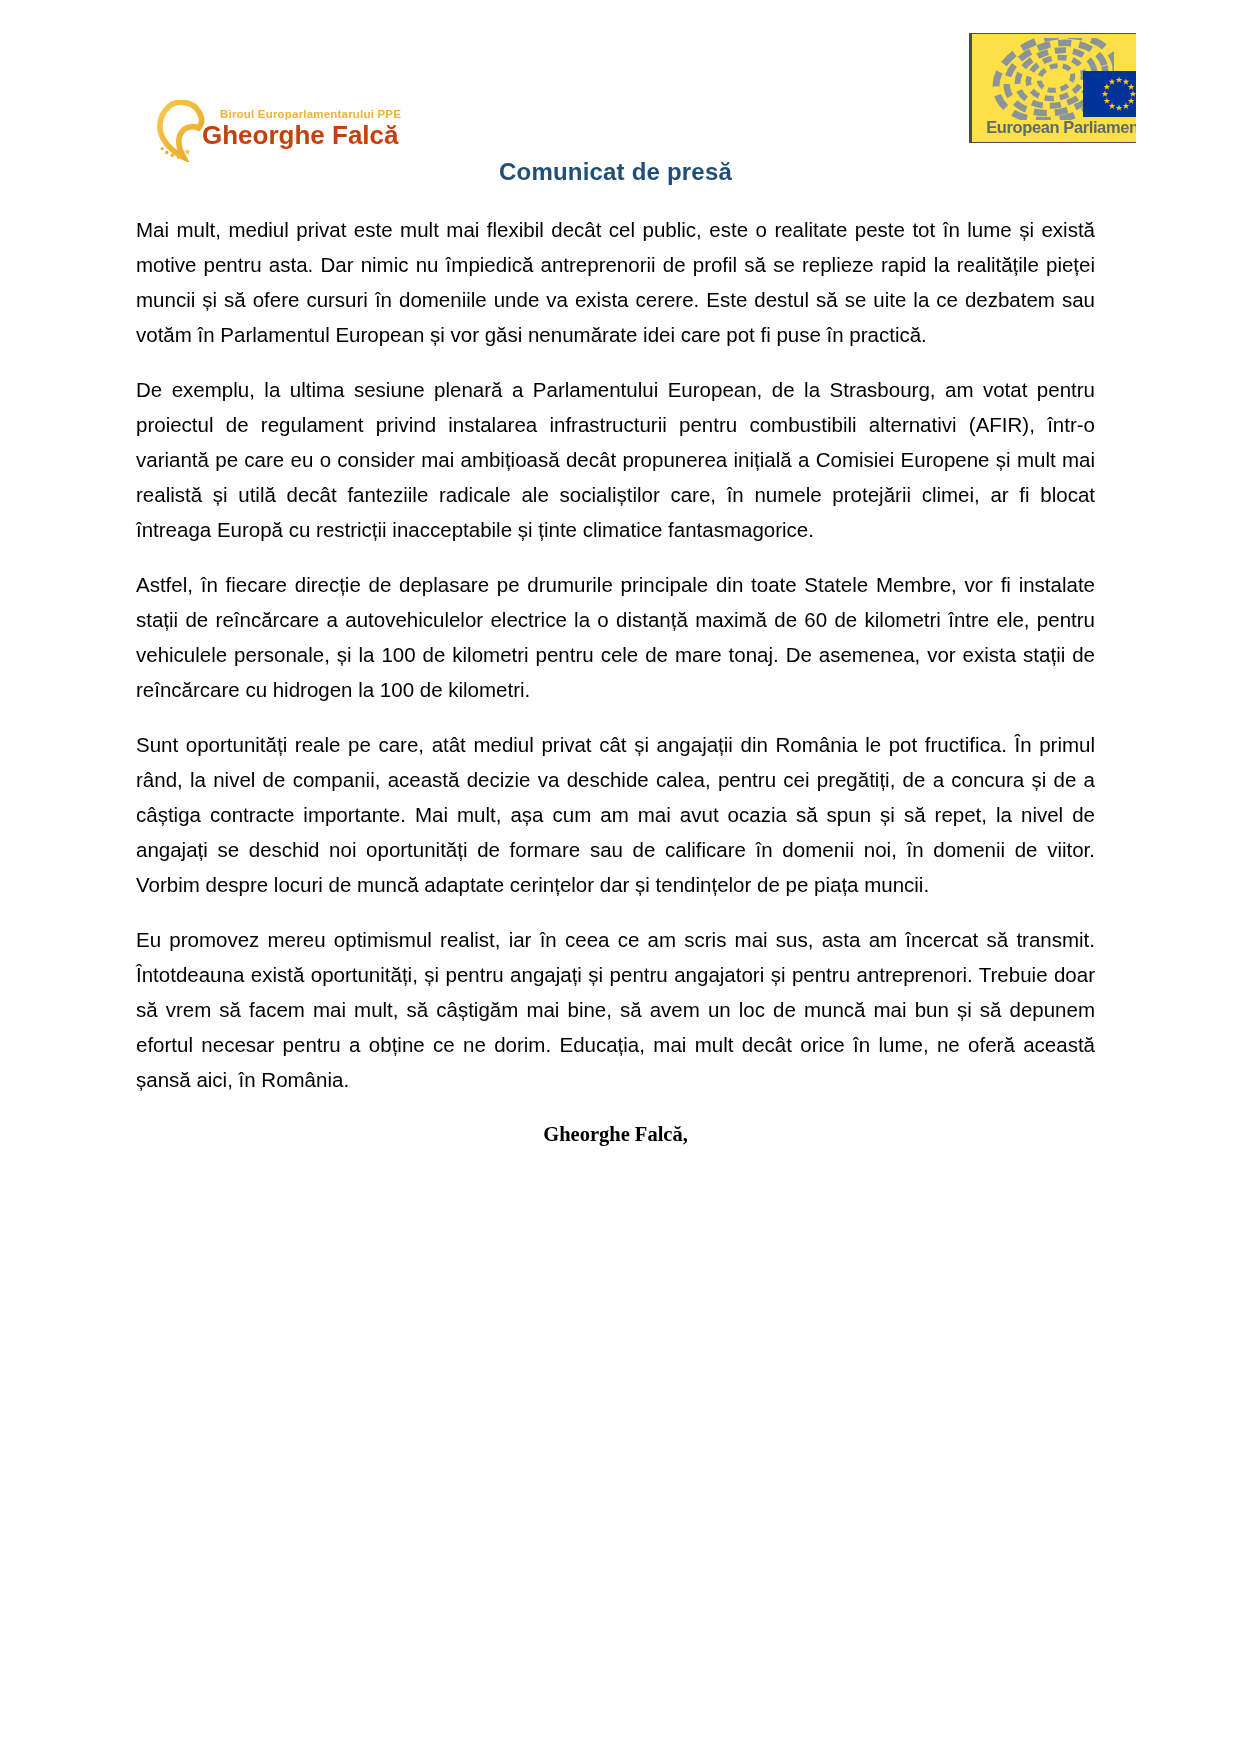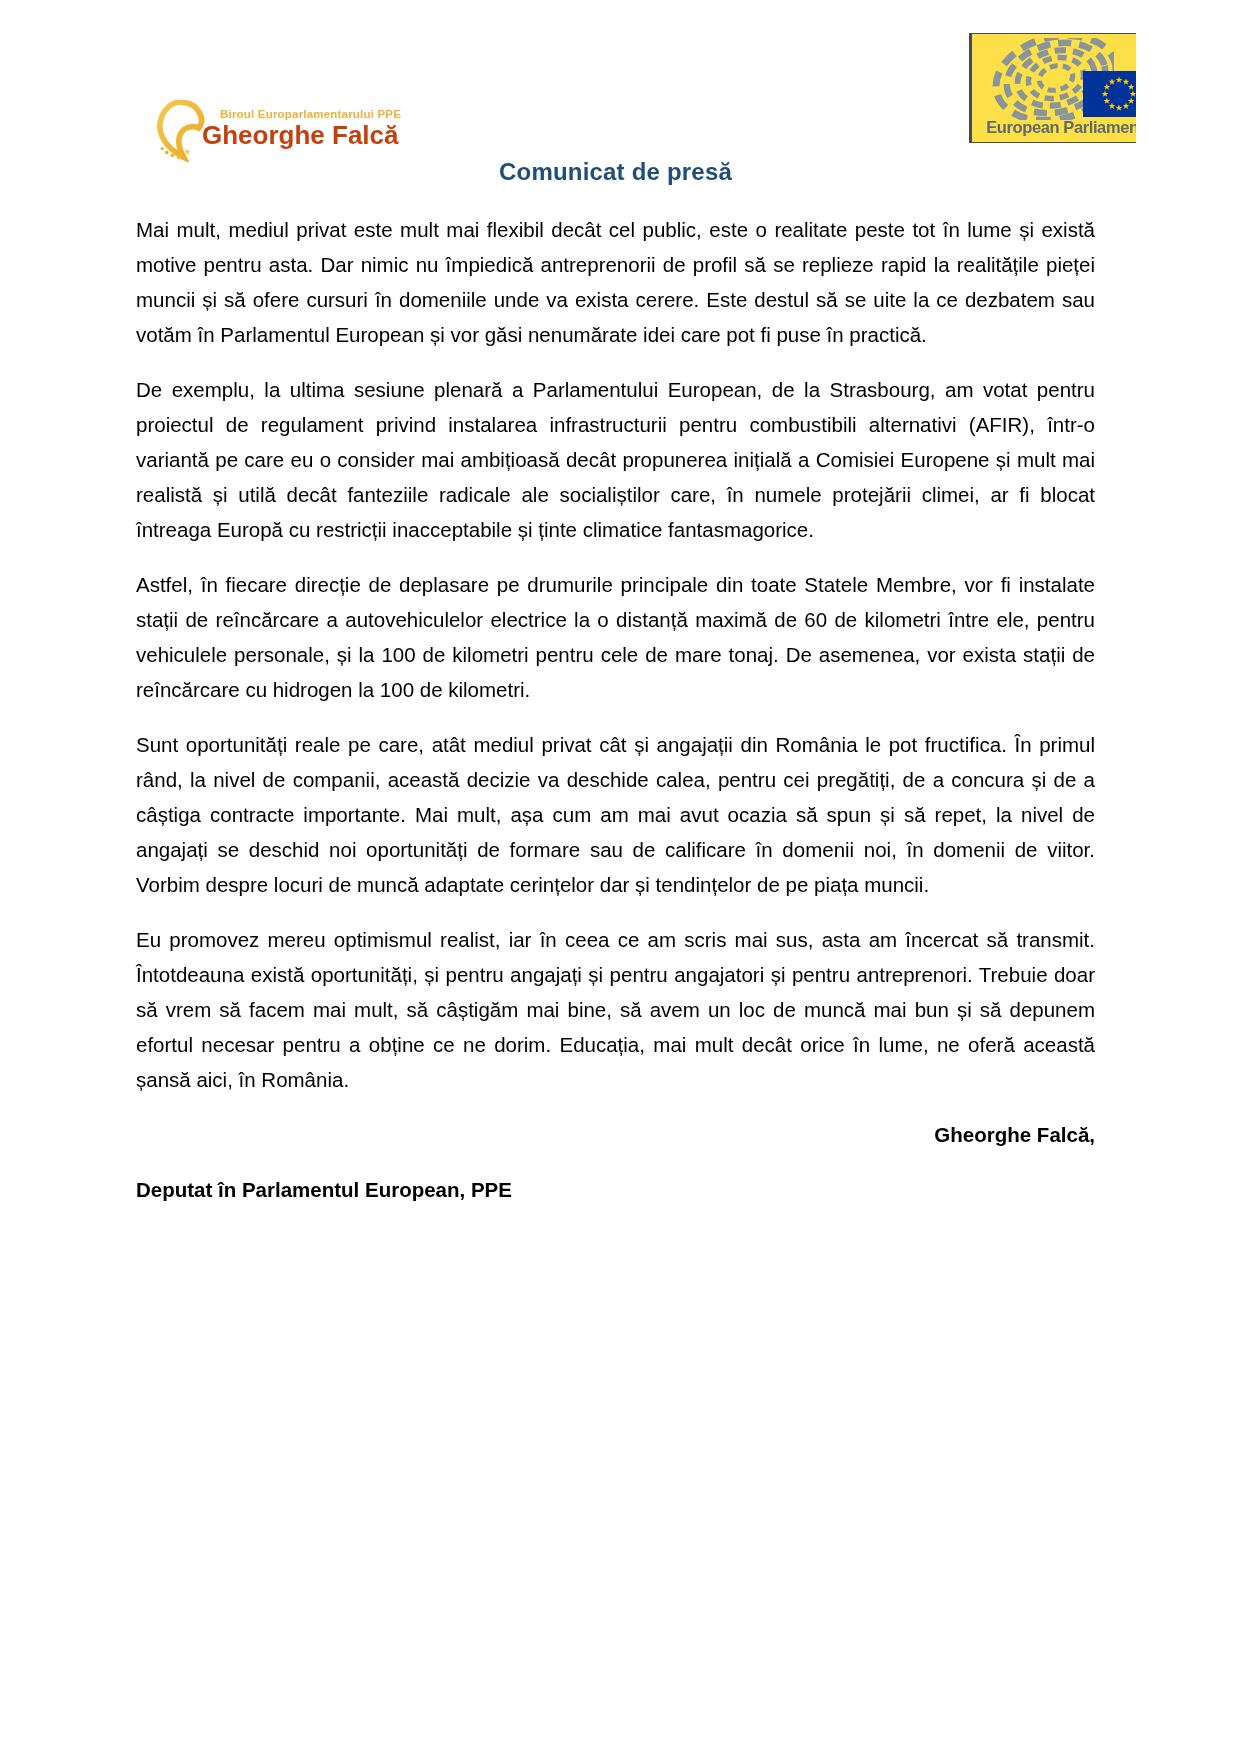--- a/index.html
+++ b/index.html
@@ -25,21 +25,21 @@
             font-size:16.5px;font-weight:bold;color:#5E6A6E;letter-spacing:-0.4px;white-space:nowrap;}
 
   
   .doc-title{position:absolute;left:136px;top:142px;width:959px;text-align:center;
              font-size:24px;font-weight:bold;color:#1F4E79;letter-spacing:.2px;}
 
   
   .content{position:absolute;left:136px;top:212px;width:959px;
            font-size:20.5px;line-height:35px;color:#000000;text-align:justify;}
   .content p{margin:0 0 20px 0;}
-  .signature-name{margin-top:50px;font-weight:bold;margin-bottom:11px;text-align:right;}
+  .signature-name{margin-top:50px;font-weight:bold;margin-bottom:11px;text-align:center;font-family:Liberation Serif, serif;}
   .signature-role{font-weight:bold;text-align:left;}
 </style>
 </head>
 <body>
 
 <div class="page">
 
   <div class="office-logo">
     <svg class="heart-svg" viewBox="0 0 60 66" aria-hidden="true">
       <defs>
@@ -95,16 +95,15 @@
   <h1 class="doc-title">Comunicat de presă</h1>
 
   <div class="content">
     <p>Mai mult, mediul privat este mult mai flexibil decât cel public, este o realitate peste tot în lume și există motive pentru asta. Dar nimic nu împiedică antreprenorii de profil să se replieze rapid la realitățile pieței muncii și să ofere cursuri în domeniile unde va exista cerere. Este destul să se uite la ce dezbatem sau votăm în Parlamentul European și vor găsi nenumărate idei care pot fi puse în practică.</p>
     <p>De exemplu, la ultima sesiune plenară a Parlamentului European, de la Strasbourg, am votat pentru proiectul de regulament privind instalarea infrastructurii pentru combustibili alternativi (AFIR), într-o variantă pe care eu o consider mai ambițioasă decât propunerea inițială a Comisiei Europene și mult mai realistă și utilă decât fanteziile radicale ale socialiștilor care,  în numele protejării climei, ar fi blocat întreaga Europă cu restricții inacceptabile și ținte climatice fantasmagorice.</p>
     <p>Astfel, în fiecare direcție de deplasare pe drumurile principale din toate Statele Membre, vor fi instalate stații de reîncărcare a autovehiculelor electrice la o distanță maximă de 60 de kilometri între ele, pentru vehiculele personale, și la 100 de kilometri pentru cele de mare tonaj. De asemenea, vor exista stații de reîncărcare cu hidrogen la 100 de kilometri.</p>
     <p>Sunt oportunități reale pe care, atât mediul privat cât și angajații din România le pot fructifica. În primul rând, la nivel de companii, această decizie va deschide calea, pentru cei pregătiți, de a concura și de a câștiga contracte importante. Mai mult, așa cum am mai avut ocazia să spun și să repet, la nivel de angajați se deschid noi oportunități de formare sau de calificare în domenii noi, în domenii de viitor. Vorbim despre locuri de muncă adaptate cerințelor dar și tendințelor de pe piața muncii.</p>
     <p>Eu promovez mereu optimismul realist, iar în ceea ce am scris mai sus, asta am încercat să transmit. Întotdeauna există oportunități, și pentru angajați și pentru angajatori și pentru antreprenori. Trebuie doar să vrem să facem mai mult, să câștigăm mai bine, să avem un loc de muncă mai bun și să depunem efortul necesar pentru a obține ce ne dorim. Educația, mai mult decât orice în lume, ne oferă această șansă aici, în România.</p>
 
     <p class="signature-name">Gheorghe Falcă,</p>
-    <p class="signature-role">Deputat în Parlamentul European, PPE</p>
   </div>
 
 </div>
 
 </body></html>

